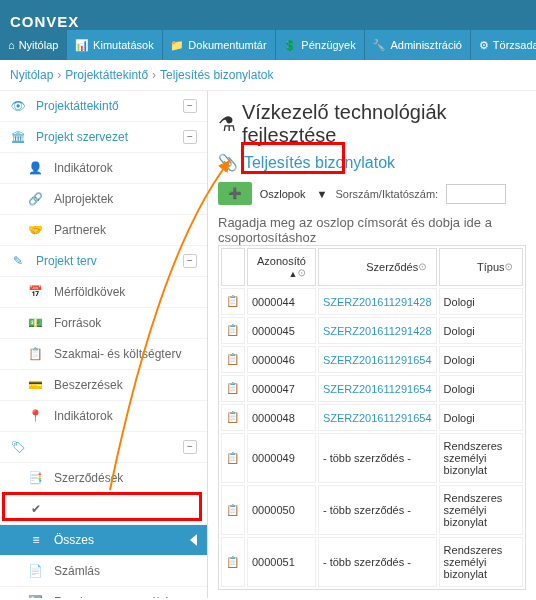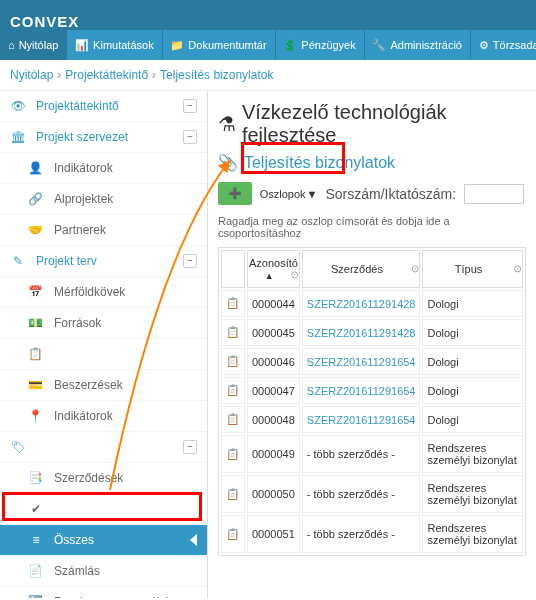--- a/index.html
+++ b/index.html
@@ -20,26 +20,26 @@
 .side-item.sub{padding-left:28px;color:#666}
 .side-item.active{background:#3498c7;color:#fff}
 .side-item .icon{width:16px;text-align:center;flex-shrink:0}
 .side-item .exp{margin-left:auto;width:14px;height:14px;border:1px solid #ccc;border-radius:2px;text-align:center;line-height:12px;font-size:10px;color:#666}
 .side-item.active .arrow{margin-left:auto;width:0;height:0;border-top:6px solid transparent;border-bottom:6px solid transparent;border-right:7px solid #fff}
 .content{flex:1;overflow:auto;padding:10px;position:relative}
 .page-title{font-size:20px;color:#333;display:flex;align-items:center;gap:6px;margin-bottom:6px}
 .sub-title{font-size:16px;color:#3498c7;display:flex;align-items:center;gap:6px;margin-bottom:10px}
 .toolbar{display:flex;align-items:center;gap:8px;margin-bottom:10px}
 .btn-add{background:#5cb85c;color:#fff;border:none;padding:5px 10px;font-size:11px;cursor:pointer;display:flex;align-items:center;gap:4px;border-radius:2px}
-.dropdown{font-size:11px;color:#333;display:flex;align-items:center;gap:1px;cursor:pointer}
-.search-label{font-size:14px;color:#555}
+.dropdown{font-size:11px;color:#333;display:flex;align-items:center;gap:11px;cursor:pointer}
+.search-label{font-size:11px;color:#555}
 .search-input{border:1px solid #ccc;padding:3px;font-size:11px;width:60px}
-.hint{font-size:11px;color:#666;margin-bottom:8px}
+.hint{font-size:13px;color:#666;}
 .grid{border:1px solid #ddd;font-size:11px}
-.grid th{background:#fff;border:1px solid #ddd;padding:6px 0;text-align:center;font-weight:normal;position:relative}
+.grid th{background:#fff;border:1px solid #ddd;padding:6px 9px;text-align:right;font-weight:normal;position:relative}
 .grid th .filter{float:right;color:#999;font-size:10px}
 .grid td{border:1px solid #eee;padding:6px 4px;white-space:nowrap}
 .grid td a{color:#3498c7;text-decoration:none}
 .grid .icon-cell{width:24px;text-align:center;color:#444}
 .hi-red{position:absolute;border:3px solid red;pointer-events:none;z-index:100}
 .hi-add{left:241px;top:142px;width:104px;height:32px}
 .hi-osszes{left:2px;top:492px;width:200px;height:29px}
 svg.curve{position:absolute;left:0;top:0;pointer-events:none;z-index:99}
 </style>
 </head>
@@ -110,20 +110,21 @@
       <div class="side-item sub">
         <span class="icon">📅</span>
         <span>Mérföldkövek</span>
       </div>
       <div class="side-item sub">
         <span class="icon">💵</span>
         <span>Források</span>
       </div>
       <div class="side-item sub">
         <span class="icon">📋</span>
+        <span>Szakmai- és költségterv</span>
       </div>
       <div class="side-item sub">
         <span class="icon">💳</span>
         <span>Beszerzések</span>
       </div>
       <div class="side-item sub">
         <span class="icon">📍</span>
         <span>Indikátorok</span>
       </div>
       <div class="side-item head">

